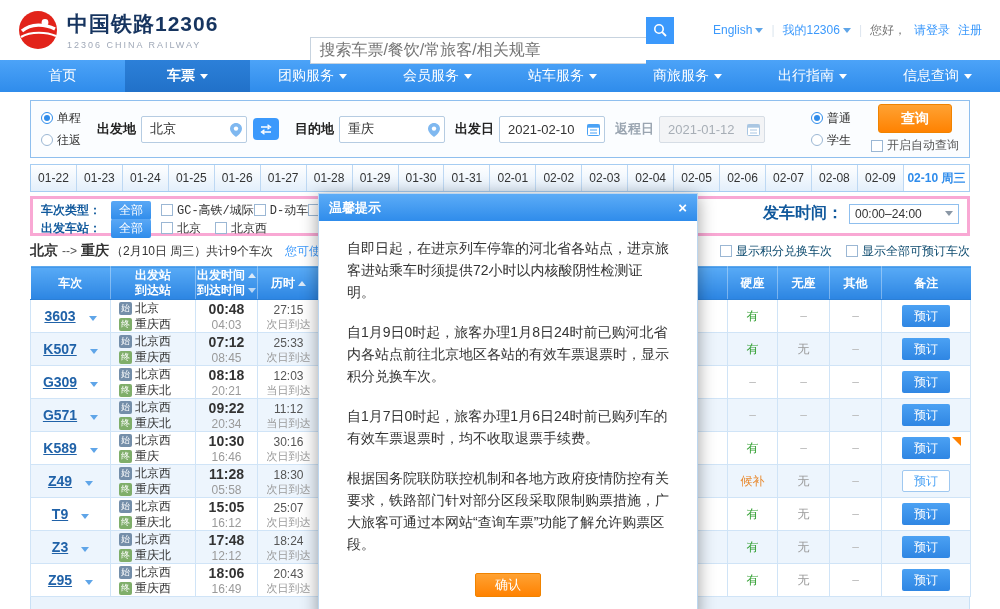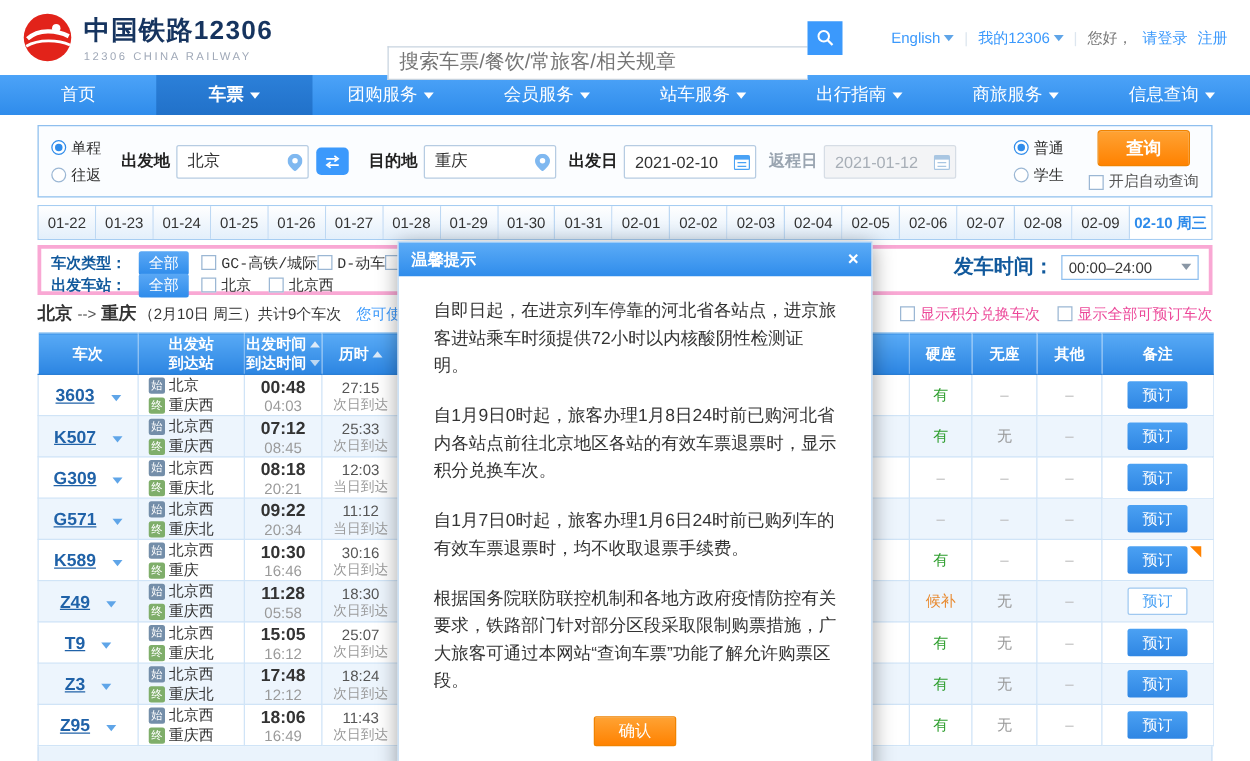--- a/index.html
+++ b/index.html
@@ -64,21 +64,21 @@
   .f-check{display:flex;align-items:center;gap:4px;cursor:pointer;white-space:nowrap;}
   .time-filter{position:absolute;right:8px;top:4px;display:flex;align-items:center;gap:6px;}
   .time-select{width:110px;height:20px;border:1px solid #8fbfee;background:#fff;display:flex;align-items:center;justify-content:space-between;padding:0 5px;font-size:12px;color:#333;cursor:pointer;}
 
   
   .summary-row{margin-top:4px;height:22px;display:flex;align-items:center;font-size:12px;color:#333;}
   .sum-city{font-size:14px;font-weight:bold;}
   .sum-arrow{margin:0 4px;color:#555;}
   .sum-detail{margin-left:2px;}
   .sum-hint{color:#3b99fc;margin-left:12px;cursor:pointer;}
-  .sum-toggles{margin-left:auto;display:flex;gap:14px;color:#ec4899;}
+  .sum-toggles{margin-left:auto;display:flex;gap:14px;color:#0c4a6e;}
 
   
   .train-table{margin-top:4px;width:940px;border-collapse:collapse;table-layout:fixed;}
   .train-table th{background:linear-gradient(#58aaf6,#2c85e2);color:#fff;font-size:12px;font-weight:bold;height:33px;padding:0;line-height:15px;border-right:1px solid rgba(255,255,255,.35);border-top:1px solid #5fa9ec;border-bottom:1px solid #2b7fd6;}
   .train-table th:last-child{border-right:none;}
   .train-table td{border:1px solid #d0e4f7;height:33px;padding:0;text-align:center;font-size:12px;color:#333;background:#fff;}
   .train-table tr.alt td{background:#edf5fd;}
   .sort{display:inline-block;width:0;height:0;border-left:4px solid transparent;border-right:4px solid transparent;margin-left:3px;vertical-align:middle;}
   .sort.asc{border-bottom:5px solid #dceaf8;}
   .sort.desc{border-top:5px solid #bcd7f2;}
@@ -173,25 +173,25 @@
       </div>
       <div class="nav-item">
         <span>会员服务</span>
         <i class="caret"></i>
       </div>
       <div class="nav-item">
         <span>站车服务</span>
         <i class="caret"></i>
       </div>
       <div class="nav-item">
+        <span>商旅服务</span>
+        <i class="caret"></i>
+      </div>
+      <div class="nav-item">
         <span>出行指南</span>
-        <i class="caret"></i>
-      </div>
-      <div class="nav-item">
-        <span>商旅服务</span>
         <i class="caret"></i>
       </div>
       <div class="nav-item">
         <span>信息查询</span>
         <i class="caret"></i>
       </div>
     </nav>
 
   <div class="content">
 
@@ -678,21 +678,21 @@
               <div class="st-line">
                 <i class="st-ico arr">终</i>
                 <span>重庆西</span>
               </div>
             </td>
             <td class="c-time">
               <div class="t-dep">18:06</div>
               <div class="t-arr">16:49</div>
             </td>
             <td class="c-dur">
-              <div class="dur">11:43</div>
+              <div class="dur">20:43</div>
               <div class="day">次日到达</div>
             </td>
             <td class="c-fill"></td>
             <td class="c-fill"></td>
             <td class="c-fill"></td>
             <td class="c-fill"></td>
             <td class="c-fill"></td>
             <td class="c-fill"></td>
             <td class="c-fill"></td>
             <td class="c-fill"></td>

